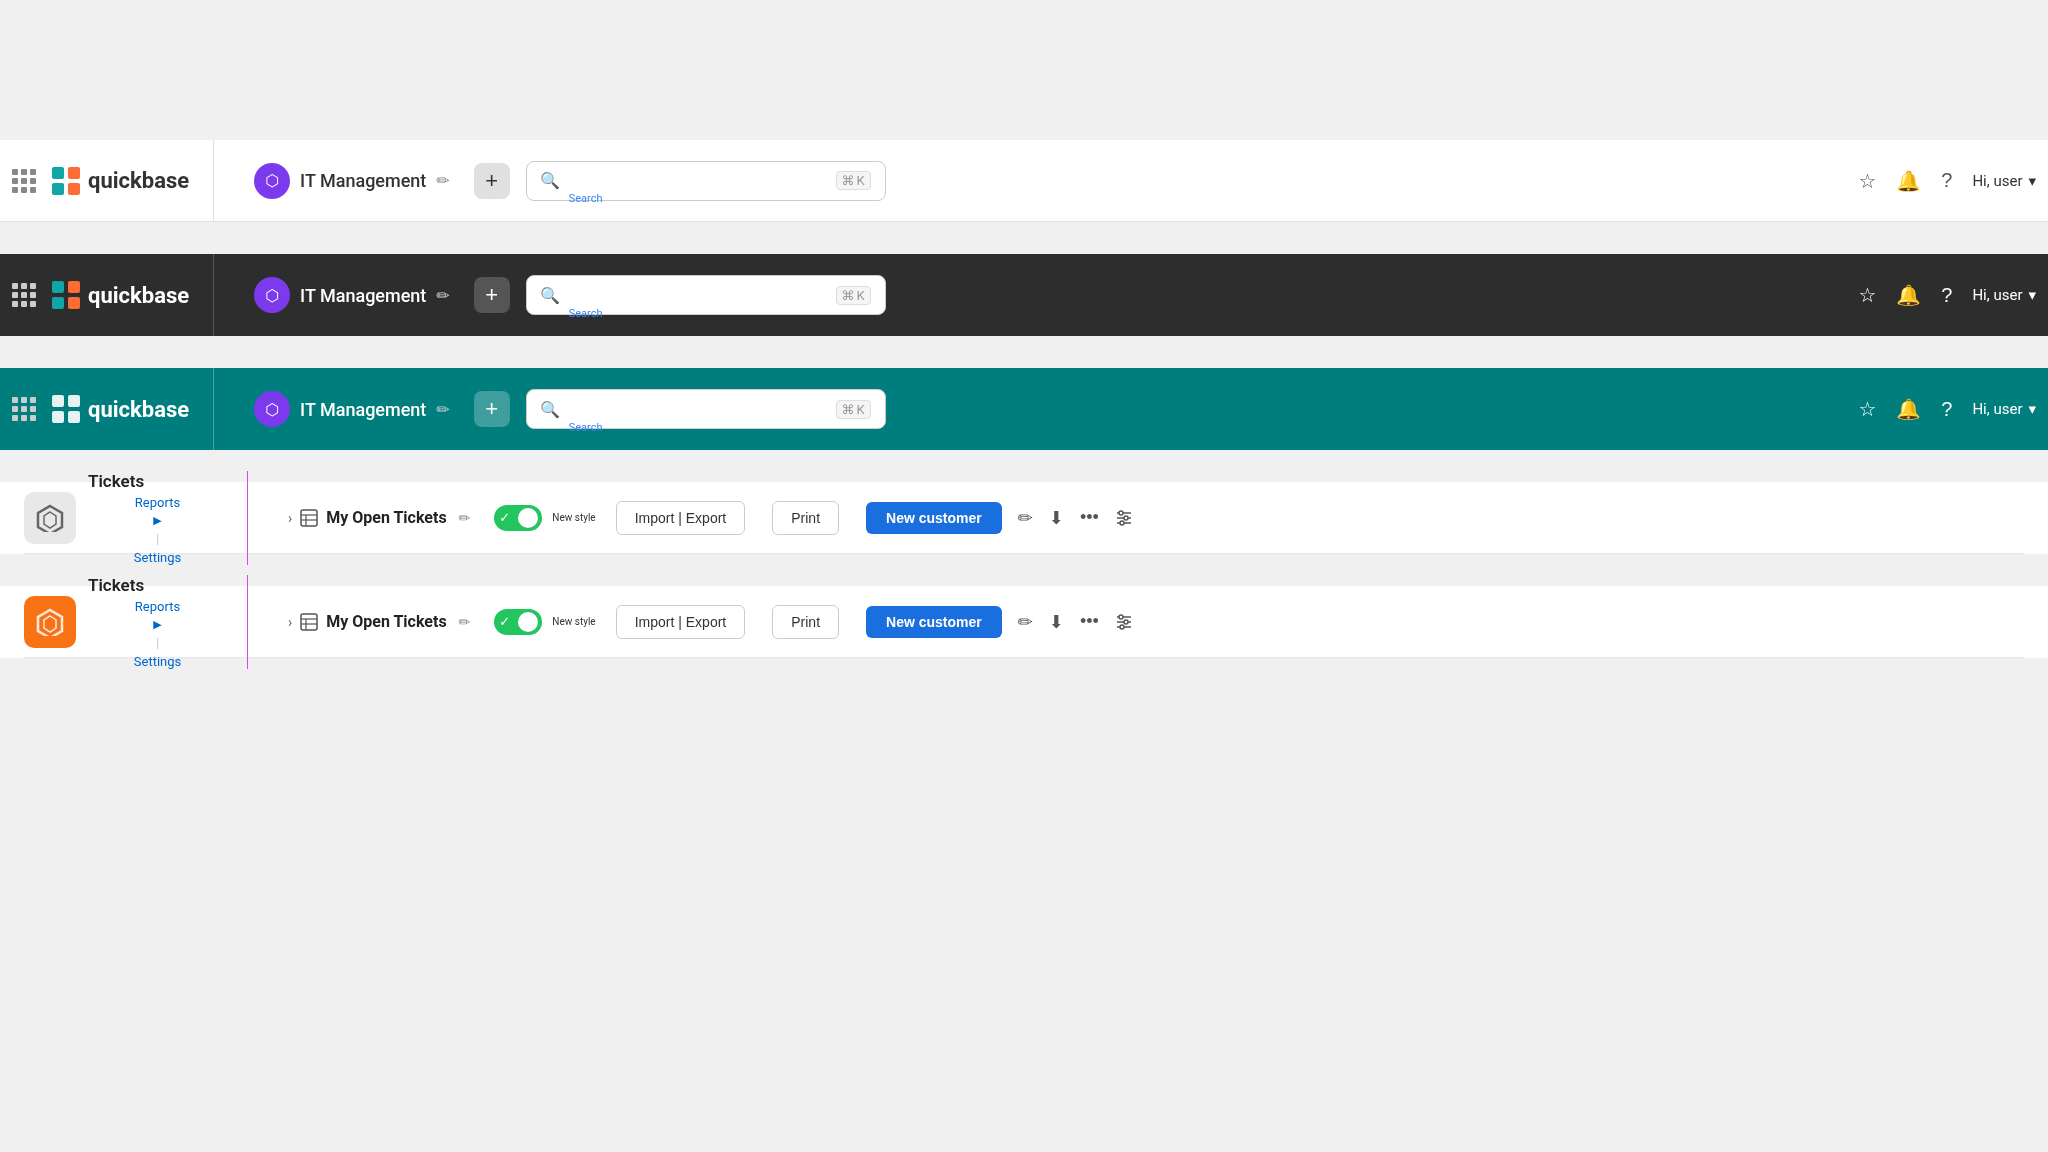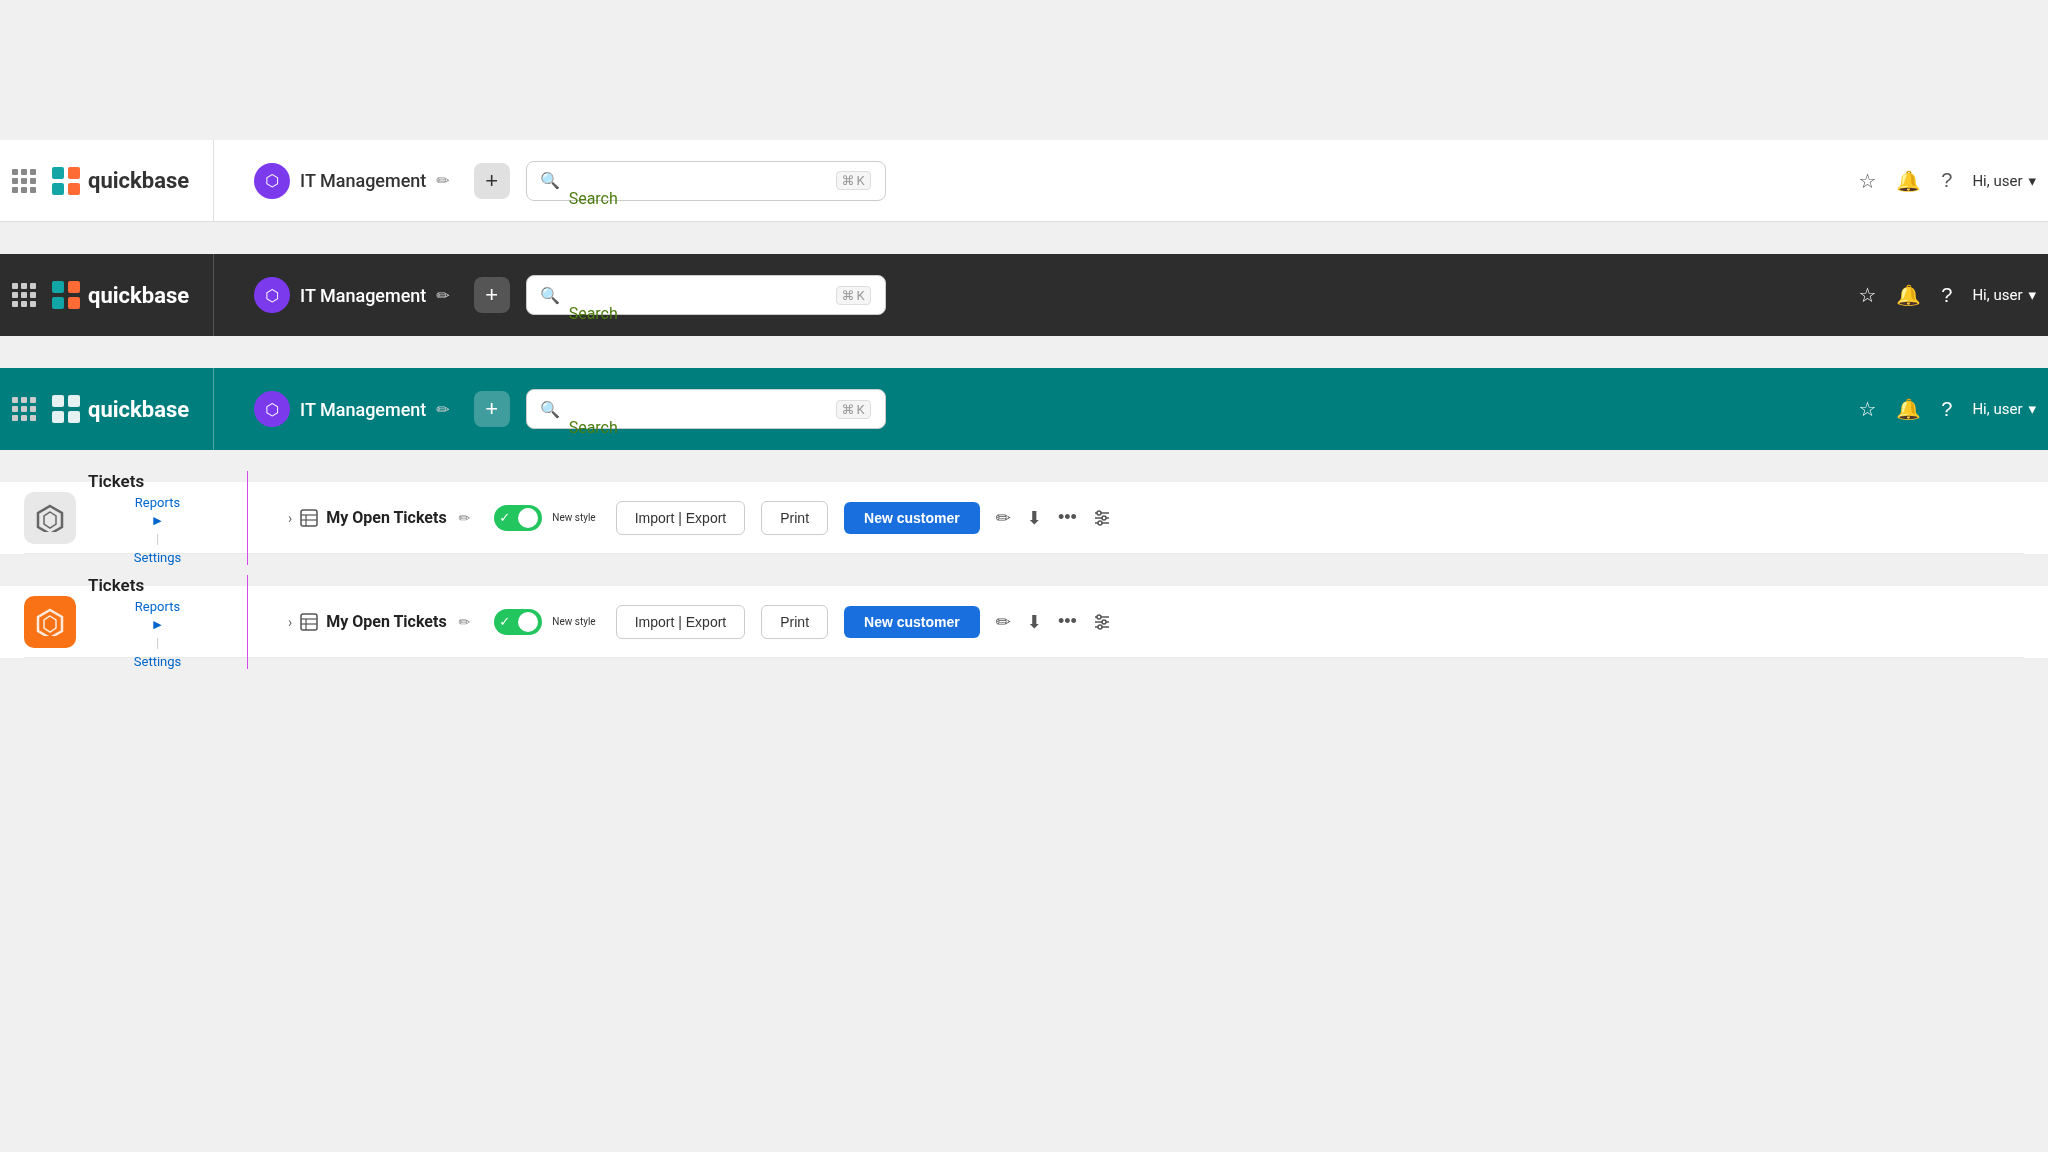--- a/index.html
+++ b/index.html
@@ -173,22 +173,22 @@
       border-color: #ccc;
     }
 
     .search-icon-char {
       color: #888;
       font-size: 16px;
     }
 
     .search-placeholder {
       flex: 1;
-      color: #4d7c0f;
-      font-size: 16px;
+      color: #3b82f6;
+      font-size: 11px;
       margin-top: 36px;
     }
 
     .search-kbd {
       display: flex;
       align-items: center;
       gap: 2px;
       color: #999;
       font-size: 13px;
       background: #f5f5f5;
@@ -380,21 +380,21 @@
     }
 
     .toggle-label {
       font-size: 10px;
       color: #333;
     }
 
     .toolbar-buttons {
       display: flex;
       align-items: center;
-      gap: 16px;
+      gap: 27px;
       margin-left: 20px;
     }
 
     .btn-outline {
       padding: 8px 18px;
       border: 1.5px solid #ccc;
       border-radius: 6px;
       background: #fff;
       font-size: 14px;
       color: #333;

